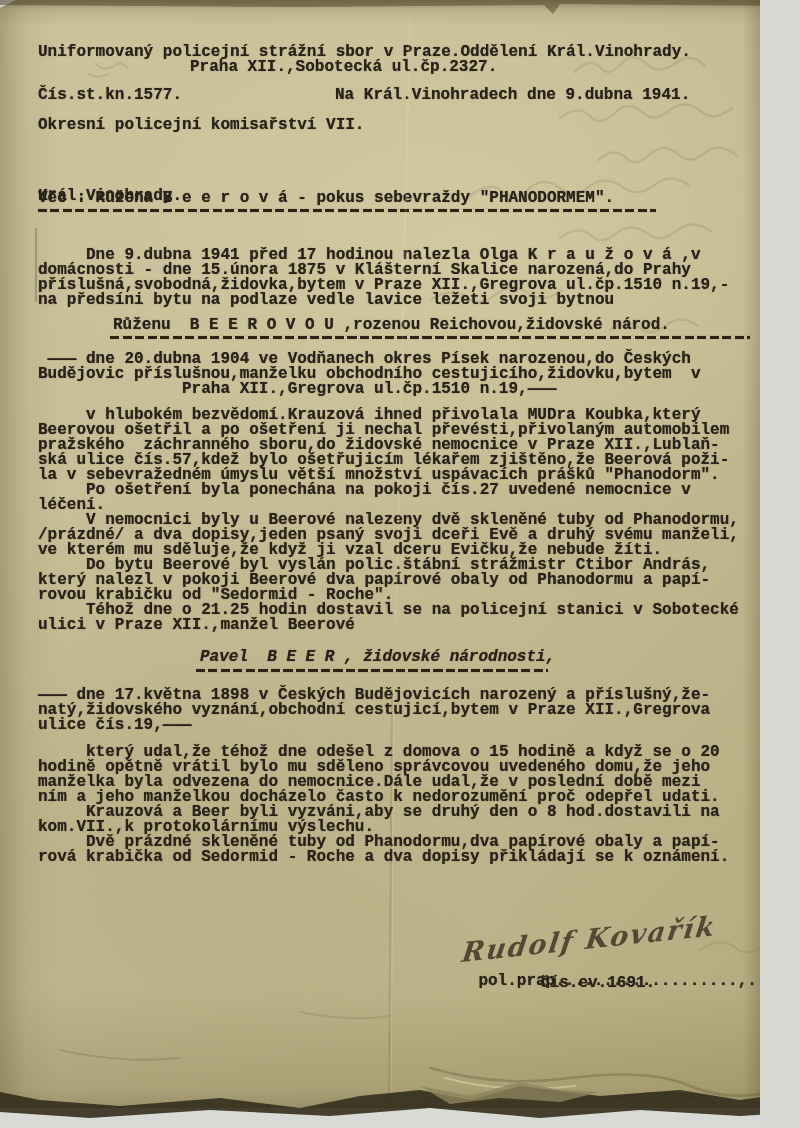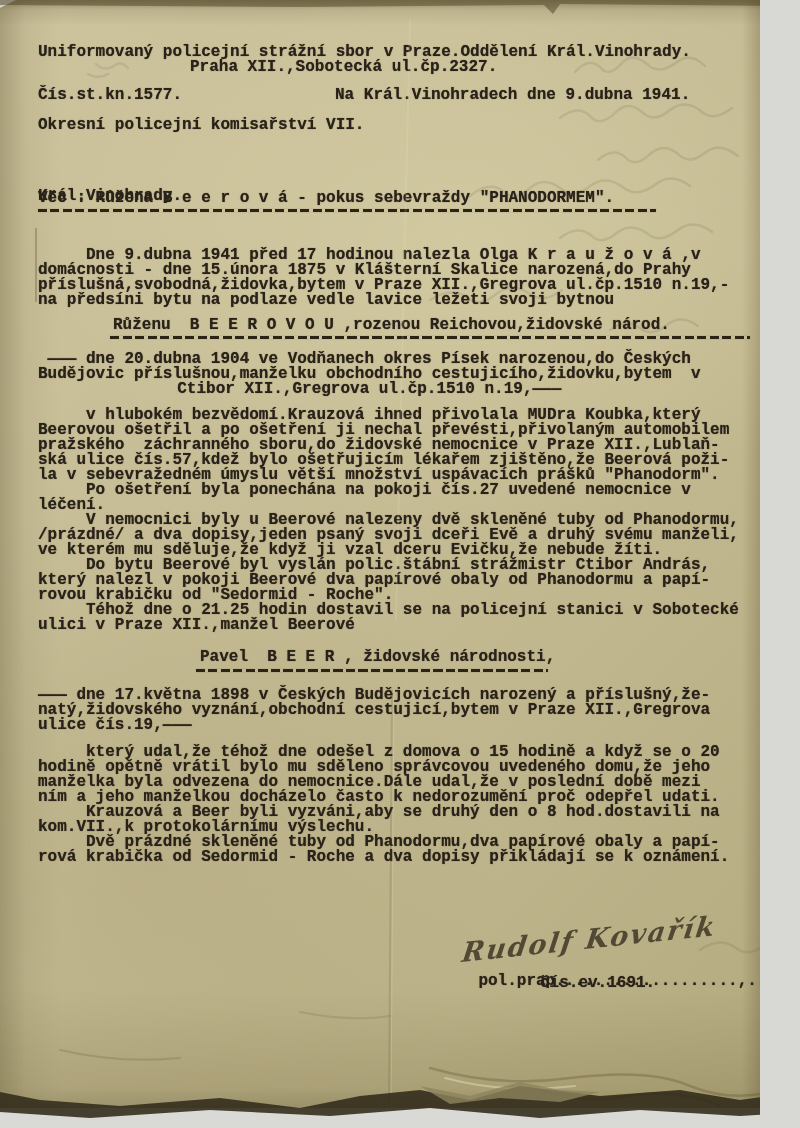--- a/index.html
+++ b/index.html
@@ -57,25 +57,25 @@
   <div class="tw" style="left:38px;top:149px;margin-top:40px;">Král.Vinohrady.</div>
 
   <div class="tw" style="left:38px;top:191px;text-align:center;">Věc : Růžena B e e r o v á - pokus sebevraždy "PHANODORMEM".</div>
   <div class="dash" style="left:38px;top:209px;width:618px;"></div>
 
   <div class="tw" style="left:38px;top:248px;"><div class="tline">     Dne 9.dubna 1941 před 17 hodinou nalezla Olga K r a u ž o v á ,v</div><div class="tline">domácnosti - dne 15.února 1875 v Klášterní Skalice narozená,do Prahy</div><div class="tline">příslušná,svobodná,židovka,bytem v Praze XII.,Gregrova ul.čp.1510 n.19,-</div><div class="tline">na předsíni bytu na podlaze vedle lavice ležeti svoji bytnou</div></div>
 
   <div class="tw" style="left:113px;top:318px;">Růženu  B E E R O V O U ,rozenou Reichovou,židovské národ.</div>
   <div class="dash" style="left:110px;top:336px;width:640px;"></div>
 
-  <div class="tw" style="left:38px;top:352px;text-align:center;"><div class="tline">——— dne 20.dubna 1904 ve Vodňanech okres Písek narozenou,do Českých</div><div class="tline">Budějovic příslušnou,manželku obchodního cestujicího,židovku,bytem  v</div><div class="tline">Ctibor XII.,Gregrova ul.čp.1510 n.19,———</div></div>
+  <div class="tw" style="left:38px;top:352px;text-align:center;"><div class="tline">——— dne 20.dubna 1904 ve Vodňanech okres Písek narozenou,do Českých</div><div class="tline">Budějovic příslušnou,manželku obchodního cestujicího,židovku,bytem  v</div><div class="tline">Praha XII.,Gregrova ul.čp.1510 n.19,———</div></div>
 
   <div class="tw" style="left:38px;top:408px;"><div class="tline">     v hlubokém bezvědomí.Krauzová ihned přivolala MUDra Koubka,který</div><div class="tline">Beerovou ošetřil a po ošetření ji nechal převésti,přivolaným automobilem</div><div class="tline">pražského  záchranného sboru,do židovské nemocnice v Praze XII.,Lublaň-</div><div class="tline">ská ulice čís.57,kdež bylo ošetřujicím lékařem zjištěno,že Beerová poži-</div><div class="tline">la v sebevražedném úmyslu větší množství uspávacích prášků "Phanodorm".</div><div class="tline">     Po ošetření byla ponechána na pokoji čís.27 uvedené nemocnice v</div><div class="tline">léčení.</div><div class="tline">     V nemocnici byly u Beerové nalezeny dvě skleněné tuby od Phanodormu,</div><div class="tline">/prázdné/ a dva dopisy,jeden psaný svoji dceři Evě a druhý svému manželi,</div><div class="tline">ve kterém mu sděluje,že když ji vzal dceru Evičku,že nebude žíti.</div><div class="tline">     Do bytu Beerové byl vyslán polic.štábní strážmistr Ctibor András,</div><div class="tline">který nalezl v pokoji Beerové dva papírové obaly od Phanodormu a papí-</div><div class="tline">rovou krabičku od "Sedormid - Roche".</div><div class="tline">     Téhož dne o 21.25 hodin dostavil se na policejní stanici v Sobotecké</div><div class="tline">ulici v Praze XII.,manžel Beerové</div></div>
 
-  <div class="tw" style="left:200px;top:650px;">Pavel  B E E R , židovské národnosti,</div>
+  <div class="tw" style="left:200px;top:650px;font-style:italic;">Pavel  B E E R , židovské národnosti,</div>
   <div class="dash" style="left:196px;top:669px;width:352px;"></div>
 
   <div class="tw" style="left:38px;top:688px;"><div class="tline">——— dne 17.května 1898 v Českých Budějovicích narozený a příslušný,že-</div><div class="tline">natý,židovského vyznání,obchodní cestujicí,bytem v Praze XII.,Gregrova</div><div class="tline">ulice čís.19,———</div></div>
 
   <div class="tw" style="left:38px;top:745px;"><div class="tline">     který udal,že téhož dne odešel z domova o 15 hodině a když se o 20</div><div class="tline">hodině opětně vrátil bylo mu sděleno správcovou uvedeného domu,že jeho</div><div class="tline">manželka byla odvezena do nemocnice.Dále udal,že v poslední době mezi</div><div class="tline">ním a jeho manželkou docházelo často k nedorozumění proč odepřel udati.</div><div class="tline">     Krauzová a Beer byli vyzváni,aby se druhý den o 8 hod.dostavili na</div><div class="tline">kom.VII.,k protokolárnímu výslechu.</div><div class="tline">     Dvě prázdné skleněné tuby od Phanodormu,dva papírové obaly a papí-</div><div class="tline">rová krabička od Sedormid - Roche a dva dopisy přikládají se k oznámení.</div></div>
 
   <div class="tw" style="left:440px;top:959px;">
     <span>pol.prap.</span><span>..................,.....</span>
   </div>
   <svg width="330" height="60" viewBox="0 0 330 60" style="left:445px;top:918px;overflow:visible">

